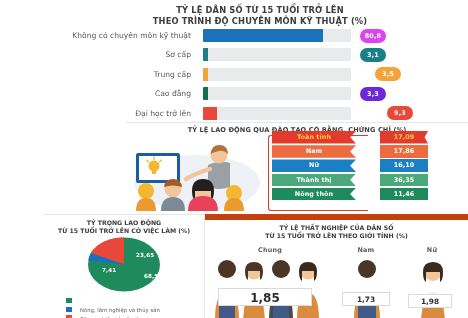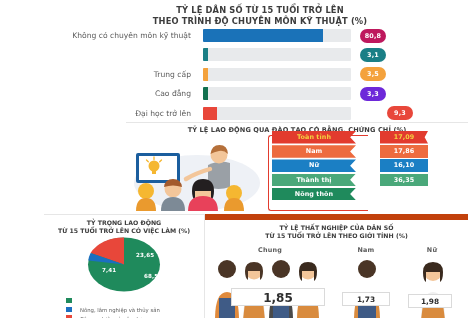--- a/index.html
+++ b/index.html
@@ -107,34 +107,35 @@
     <div class="title">
       <span>TỶ LỆ DÂN SỐ TỪ 15 TUỔI TRỞ LÊN</span><br>
       <span>THEO TRÌNH ĐỘ CHUYÊN MÔN KỸ THUẬT (%)</span>
     </div>
     <div class="bars" id="bars">
         <div class="barrow">
           <div class="lbl">Không có chuyên môn kỹ thuật</div>
           <div class="track">
             <div class="fill" style="width: 119.584px; background: rgb(26, 114, 184);"></div>
           </div>
-          <div class="badge" style="background: #be185d; left: 360px;">80,8</div>
-        </div>
-        <div class="barrow">
+          <div class="badge" style="background: #d946ef; left: 360px;">80,8</div>
+        </div>
+        <div class="barrow">
+          <div class="lbl">Sơ cấp</div>
           <div class="track">
             <div class="fill" style="width: 5px; background: rgb(26, 127, 134);"></div>
           </div>
           <div class="badge" style="background: rgb(26, 127, 134); left: 360px;">3,1</div>
         </div>
         <div class="barrow">
           <div class="lbl">Trung cấp</div>
           <div class="track">
             <div class="fill" style="width: 5.18px; background: rgb(244, 162, 60);"></div>
           </div>
-          <div class="badge" style="background: rgb(244, 162, 60); left: 360px;">3,5</div>
+          <div class="badge" style="background: rgb(244, 162, 60); left: 375px;">3,5</div>
         </div>
         <div class="barrow">
           <div class="lbl">Cao đẳng</div>
           <div class="track">
             <div class="fill" style="width: 5px; background: rgb(18, 112, 79);"></div>
           </div>
           <div class="badge" style="background: #6d28d9; left: 360px;">3,3</div>
         </div>
         <div class="barrow">
           <div class="lbl">Đại học trở lên</div>
@@ -192,20 +193,21 @@
         <div class="trow">
           <div class="ribbon" style="background: rgb(27, 127, 196); color: rgb(255, 255, 255);">Nữ</div>
           <div class="vbox" style="background: rgb(27, 127, 196);">16,10</div>
         </div>
         <div class="trow">
           <div class="ribbon" style="background: rgb(74, 168, 122); color: rgb(255, 255, 255);">Thành thị</div>
           <div class="vbox" style="background: rgb(74, 168, 122);">36,35</div>
         </div>
         <div class="trow">
           <div class="ribbon" style="background: rgb(31, 138, 92); color: rgb(255, 255, 255);">Nông thôn</div>
+          <div class="vbox" style="background: rgb(31, 138, 92);">11,46</div>
         </div>
       </div>
   </div>
 
   <div class="sec3">
     <div class="title">
       <span>TỶ TRỌNG LAO ĐỘNG</span><br>
       <span>TỪ 15 TUỔI TRỞ LÊN CÓ VIỆC LÀM (%)</span>
     </div>
     <svg class="pie" viewBox="0 0 74 55">
@@ -241,21 +243,21 @@
           <path d="M34 13 q0 -9 9 -9 q9 0 9 9 q0 7 -3 9 l0 -9 l-12 0 l0 9 q-3 -2 -3 -9z" fill="#4a3526"></path>
           <path d="M32 62 q0 -27 11 -27 q11 0 11 27z" fill="#f0f0f0"></path>
           <path d="M34 44 l18 0 l2 18 l-22 0z" fill="#d98b3e"></path>
         <circle cx="70" cy="11" r="9" fill="#4a3526"></circle>
           <path d="M58 62 q0 -28 12 -28 q12 0 12 28z" fill="#4a4a4a"></path>
           <rect x="62" y="40" width="16" height="22" fill="#3f5b86"></rect>
         <circle cx="97" cy="13" r="8.5" fill="#f3c69a"></circle>
           <path d="M88 13 q0 -9 9 -9 q9 0 9 9 q0 8 -3 10 l0 -10 l-12 0 l0 10 q-3 -2 -3 -10z" fill="#3a2a1e"></path>
           <path d="M86 62 q0 -27 11 -27 q11 0 11 27z" fill="#d98b3e"></path>
       </svg>
-      <div class="sign" style="left:20px;top:42px;width:94px;height:18px;line-height:18px;font-size:12px;">1,85</div>
+      <div class="sign" style="left:7px;top:42px;width:94px;height:18px;line-height:18px;font-size:12px;">1,85</div>
     </div>
 
     <div class="grp" style="left:130px;top:26px;width:62px;height:74px;">
       <div class="cap">Nam</div>
       <svg class="people" style="left:14px;top:12px;width:36px;height:62px;" viewBox="0 0 36 62">
         <circle cx="18" cy="11" r="9" fill="#4a3526"></circle>
           <path d="M5 62 q0 -28 13 -28 q13 0 13 28z" fill="#d98b3e"></path>
           <rect x="9" y="40" width="18" height="22" fill="#3f5b86"></rect>
       </svg>
       <div class="sign" style="left:7px;top:46px;width:48px;height:14px;line-height:14px;font-size:7.4px;">1,73</div>

